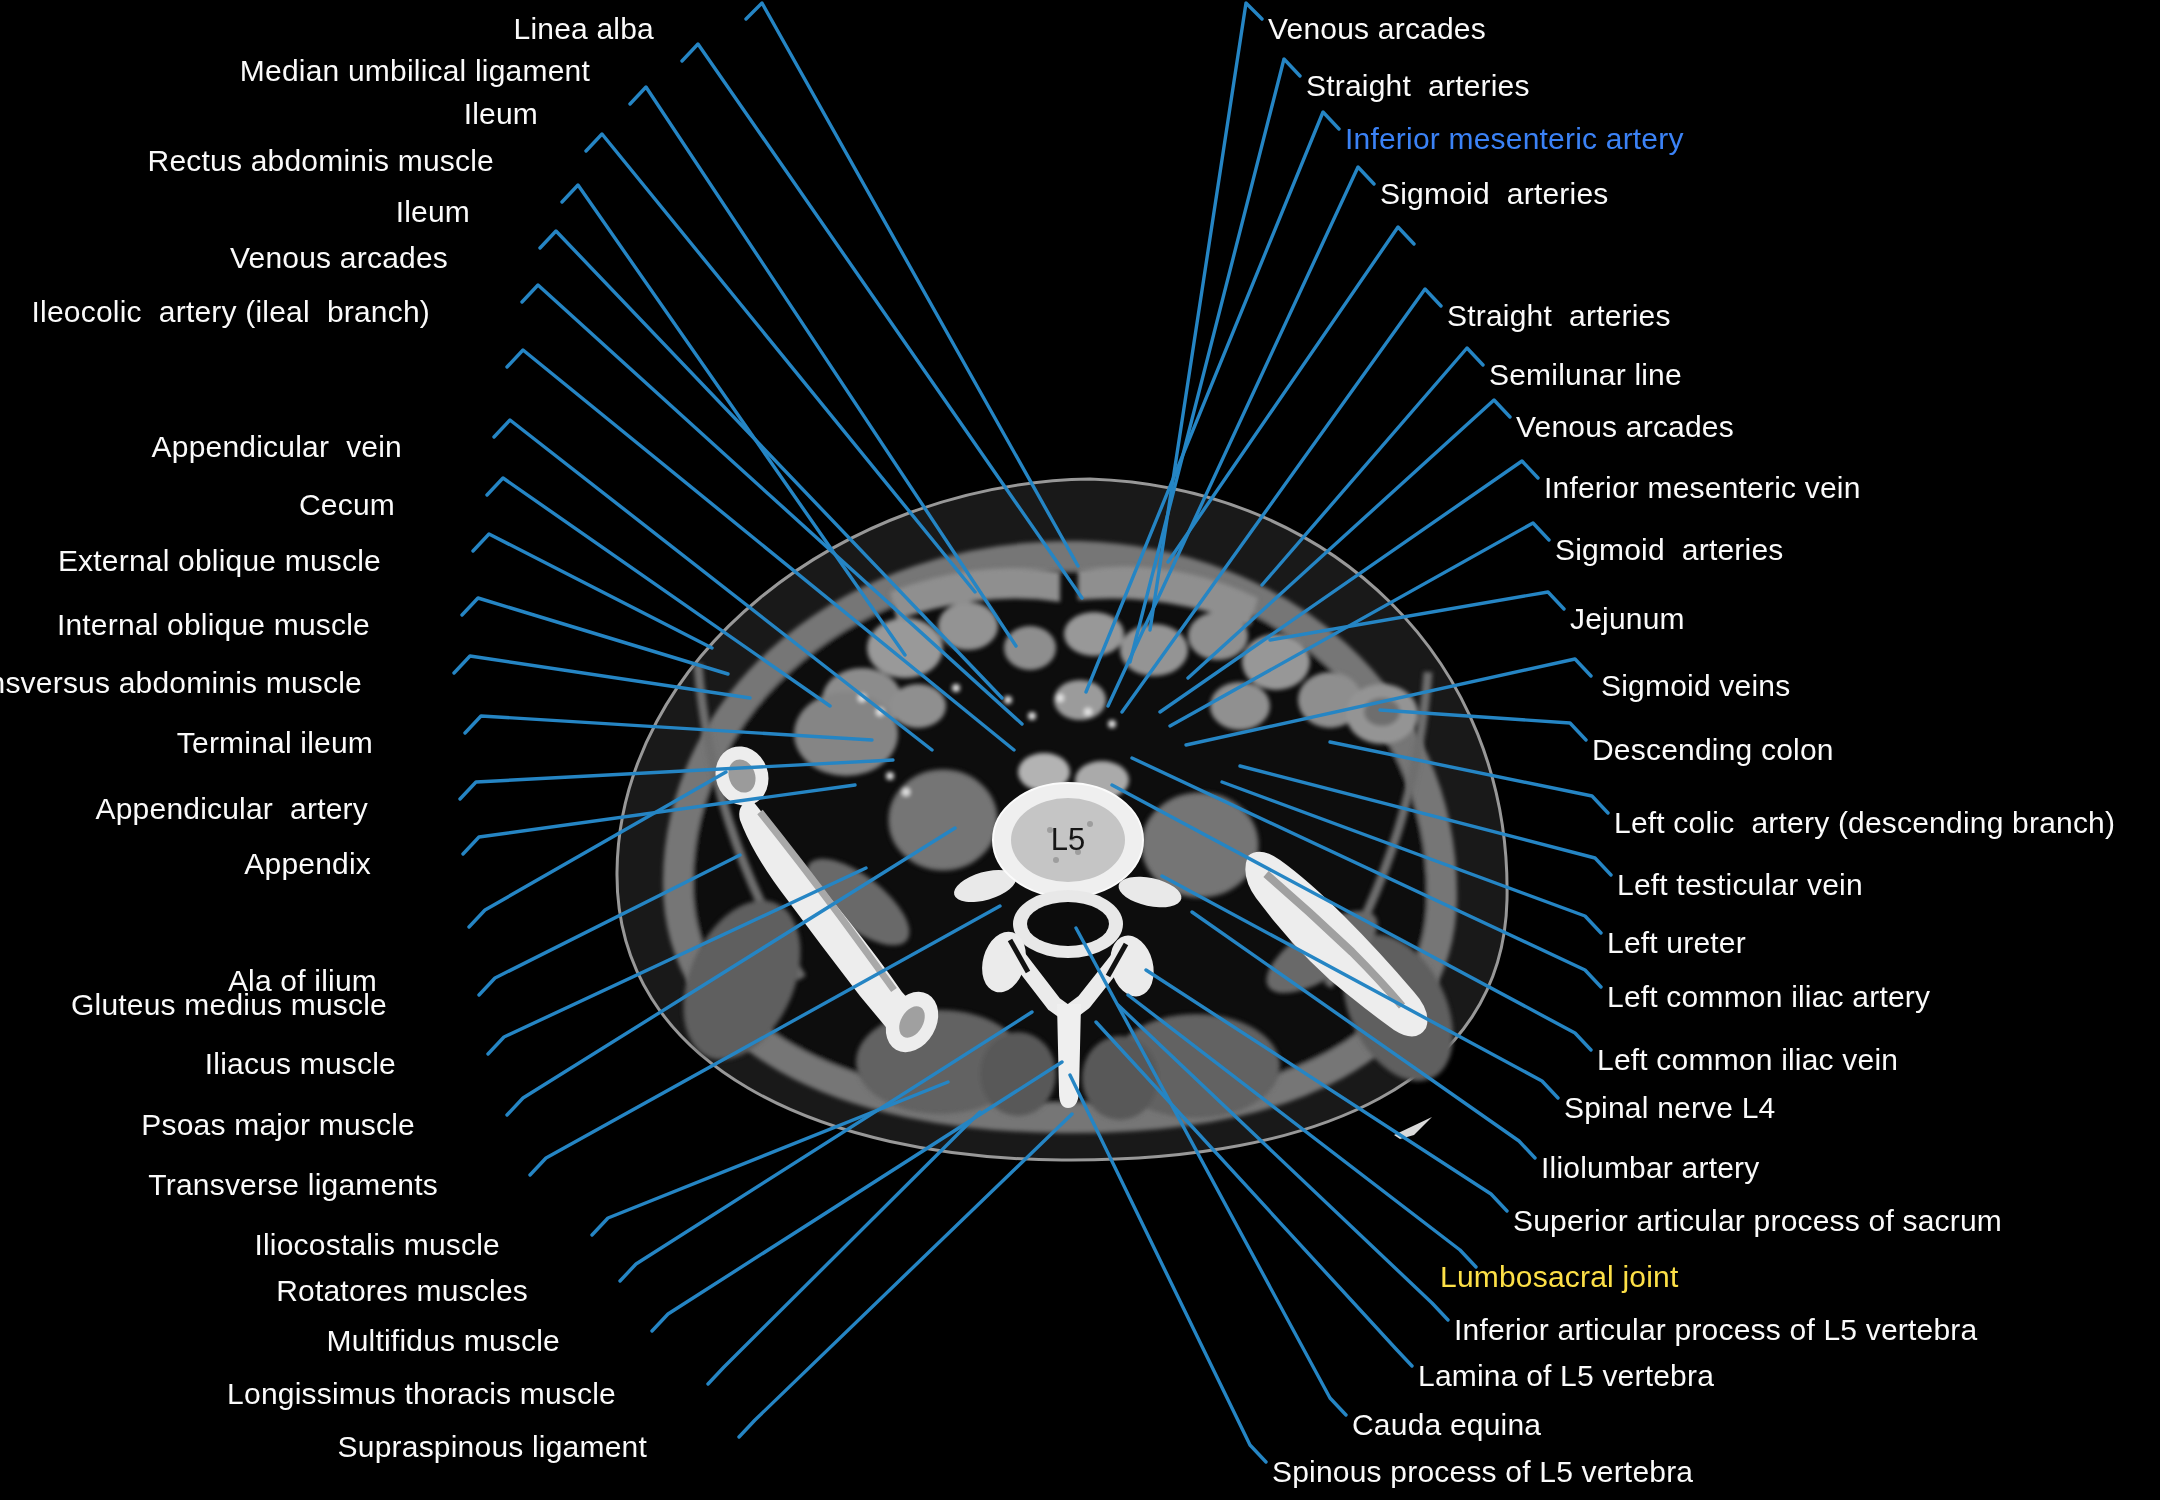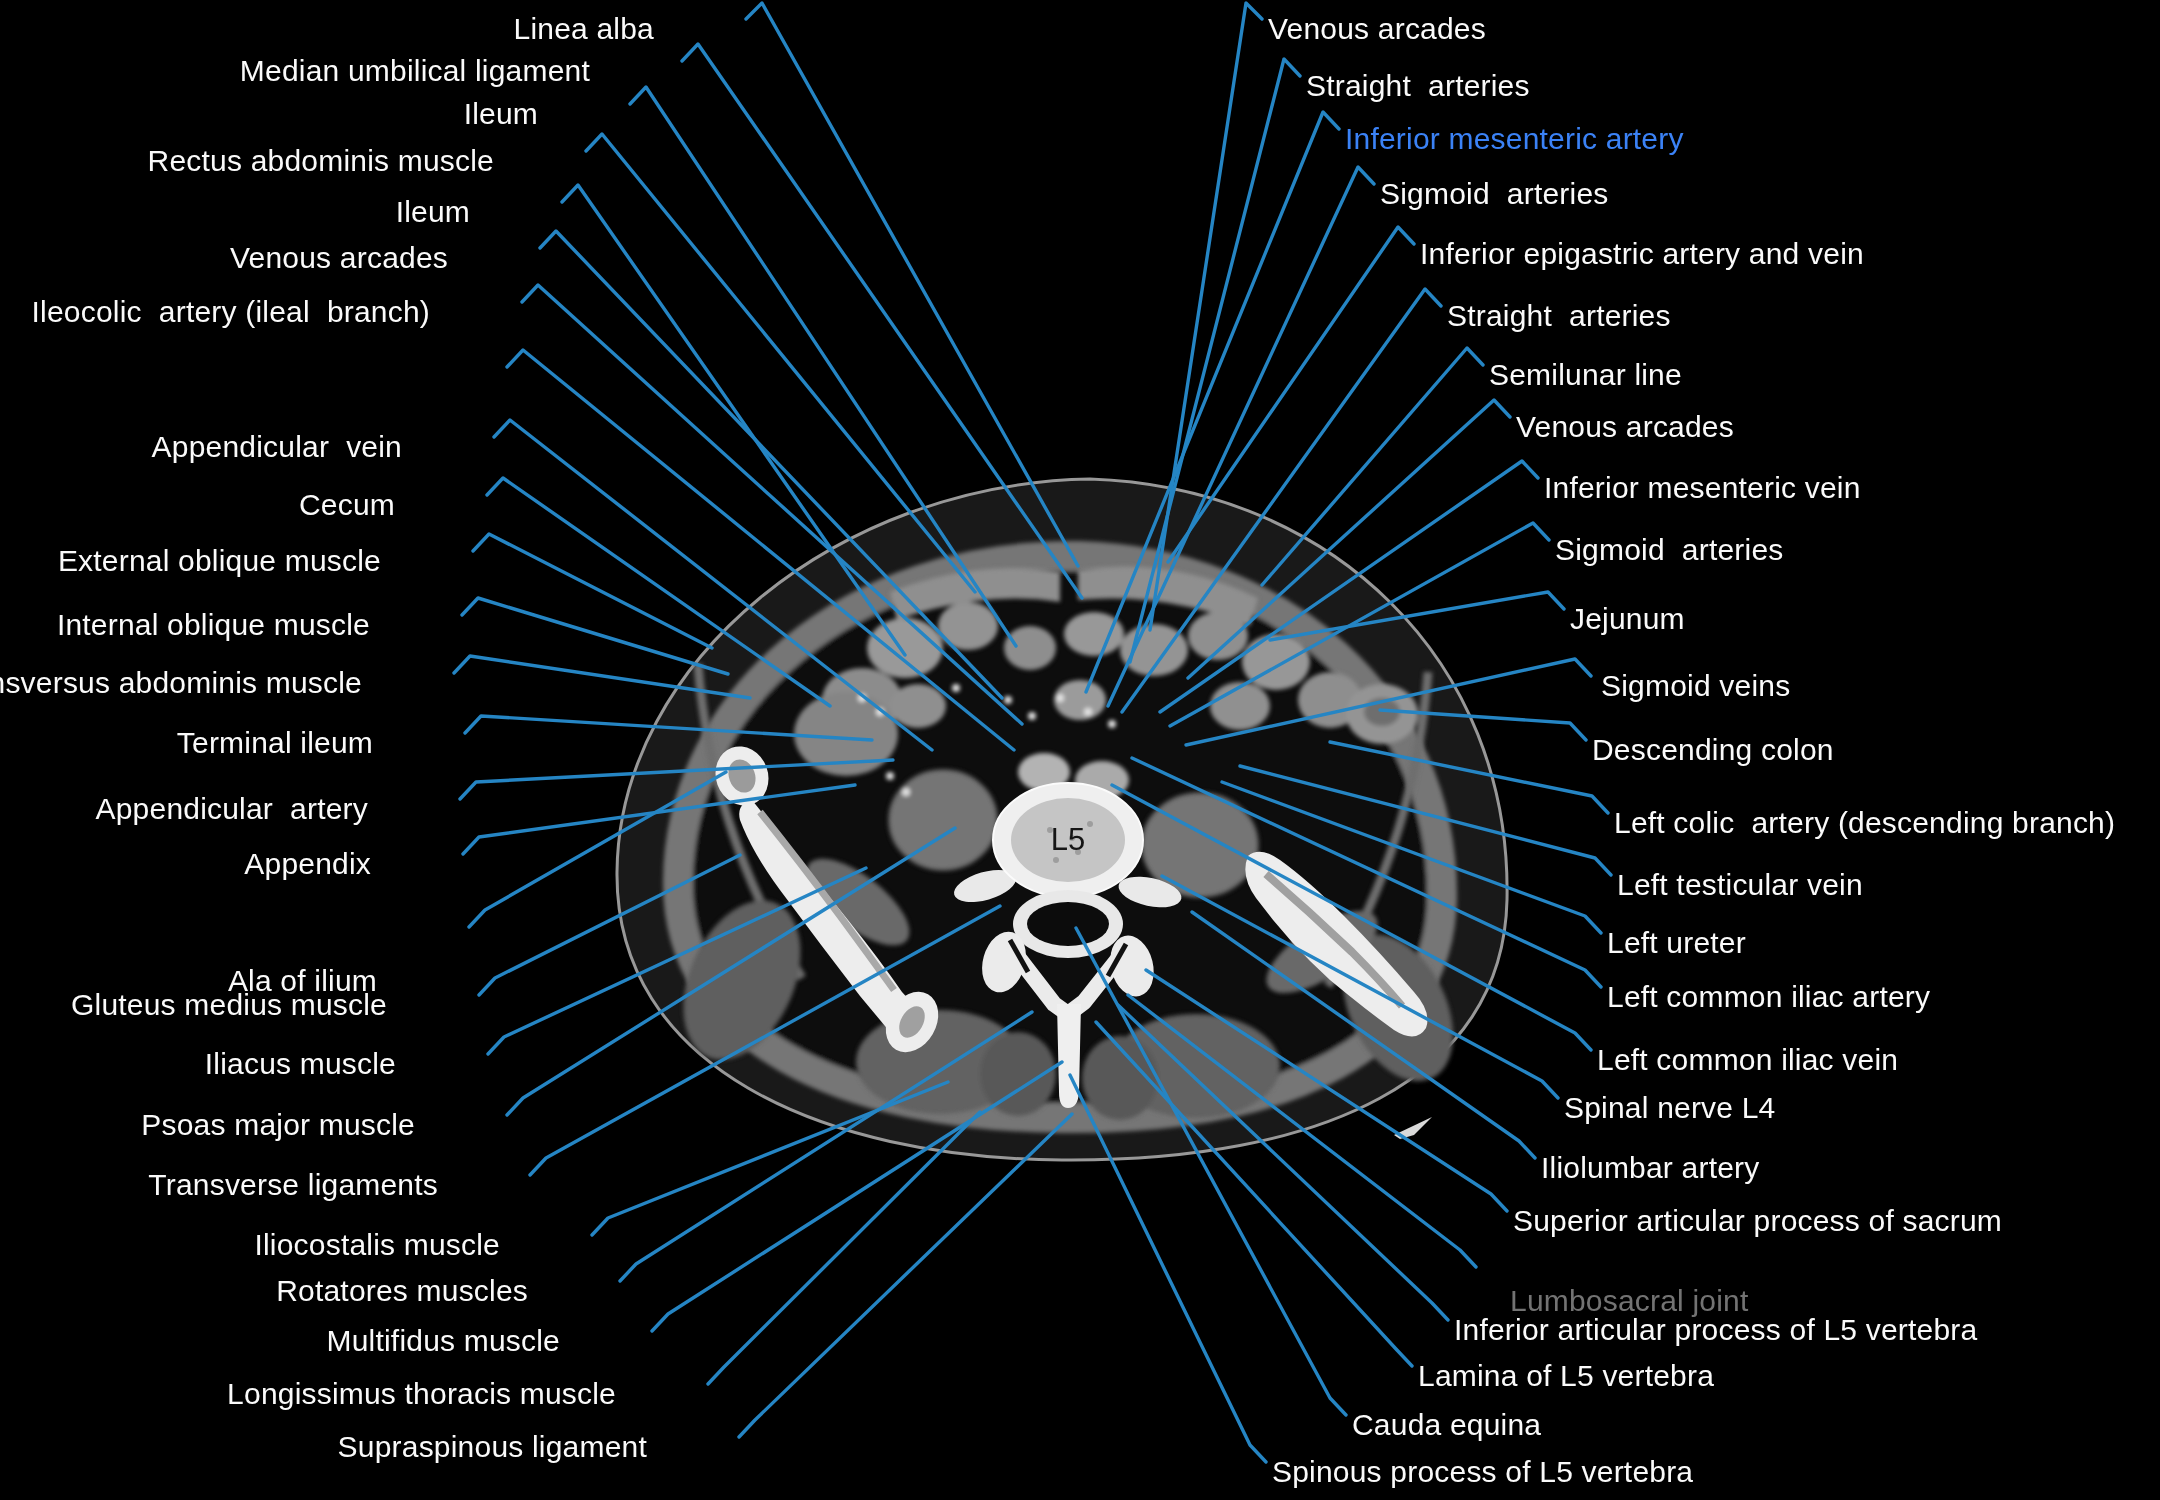--- a/index.html
+++ b/index.html
@@ -204,36 +204,35 @@
       <div class="label left" style="color: rgb(250, 250, 250); right: 1636px; top: 1167px;">Transverse ligaments</div>
       <div class="label left" style="color: rgb(250, 250, 250); right: 1574px; top: 1227px;">Iliocostalis muscle</div>
       <div class="label left" style="color: rgb(250, 250, 250); right: 1546px; top: 1273px;">Rotatores muscles</div>
       <div class="label left" style="color: rgb(250, 250, 250); right: 1514px; top: 1323px;">Multifidus muscle</div>
       <div class="label left" style="color: rgb(250, 250, 250); right: 1458px; top: 1376px;">Longissimus thoracis muscle</div>
       <div class="label left" style="color: rgb(250, 250, 250); right: 1427px; top: 1429px;">Supraspinous ligament</div>
       <div class="label right" style="color: rgb(250, 250, 250); left: 1268px; top: 11px;">Venous arcades</div>
       <div class="label right" style="color: rgb(250, 250, 250); left: 1306px; top: 68px;">Straight  arteries</div>
       <div class="label right" style="color: #3b82f6; left: 1345px; top: 121px;">Inferior mesenteric artery</div>
       <div class="label right" style="color: rgb(250, 250, 250); left: 1380px; top: 176px;">Sigmoid  arteries</div>
-      <div class="label right" style="color: rgb(250, 250, 250); left: 1420px; top: 236px;">Inferior epigastric artery and vein</div>
       <div class="label right" style="color: rgb(250, 250, 250); left: 1447px; top: 298px;">Straight  arteries</div>
       <div class="label right" style="color: rgb(250, 250, 250); left: 1489px; top: 357px;">Semilunar line</div>
       <div class="label right" style="color: rgb(250, 250, 250); left: 1516px; top: 409px;">Venous arcades</div>
       <div class="label right" style="color: rgb(250, 250, 250); left: 1544px; top: 470px;">Inferior mesenteric vein</div>
       <div class="label right" style="color: rgb(250, 250, 250); left: 1555px; top: 532px;">Sigmoid  arteries</div>
       <div class="label right" style="color: rgb(250, 250, 250); left: 1570px; top: 601px;">Jejunum</div>
       <div class="label right" style="color: rgb(250, 250, 250); left: 1601px; top: 668px;">Sigmoid veins</div>
       <div class="label right" style="color: rgb(250, 250, 250); left: 1592px; top: 732px;">Descending colon</div>
       <div class="label right" style="color: rgb(250, 250, 250); left: 1614px; top: 805px;">Left colic  artery (descending branch)</div>
       <div class="label right" style="color: rgb(250, 250, 250); left: 1617px; top: 867px;">Left testicular vein</div>
       <div class="label right" style="color: rgb(250, 250, 250); left: 1607px; top: 925px;">Left ureter</div>
       <div class="label right" style="color: rgb(250, 250, 250); left: 1607px; top: 979px;">Left common iliac artery</div>
       <div class="label right" style="color: rgb(250, 250, 250); left: 1597px; top: 1042px;">Left common iliac vein</div>
       <div class="label right" style="color: rgb(250, 250, 250); left: 1564px; top: 1090px;">Spinal nerve L4</div>
       <div class="label right" style="color: rgb(250, 250, 250); left: 1541px; top: 1150px;">Iliolumbar artery</div>
       <div class="label right" style="color: rgb(250, 250, 250); left: 1513px; top: 1203px;">Superior articular process of sacrum</div>
-      <div class="label right" style="color: #737373; left: 1510px; top: 1259px; margin-top: 24px;">Lumbosacral joint</div>
+      <div class="label right" style="color: #fde047; left: 1440px; top: 1259px;">Lumbosacral joint</div>
       <div class="label right" style="color: rgb(250, 250, 250); left: 1454px; top: 1312px;">Inferior articular process of L5 vertebra</div>
       <div class="label right" style="color: rgb(250, 250, 250); left: 1418px; top: 1358px;">Lamina of L5 vertebra</div>
       <div class="label right" style="color: rgb(250, 250, 250); left: 1352px; top: 1407px;">Cauda equina</div>
       <div class="label right" style="color: rgb(250, 250, 250); left: 1272px; top: 1454px;">Spinous process of L5 vertebra</div>
     </div>
 </div>
 
 </body></html>

